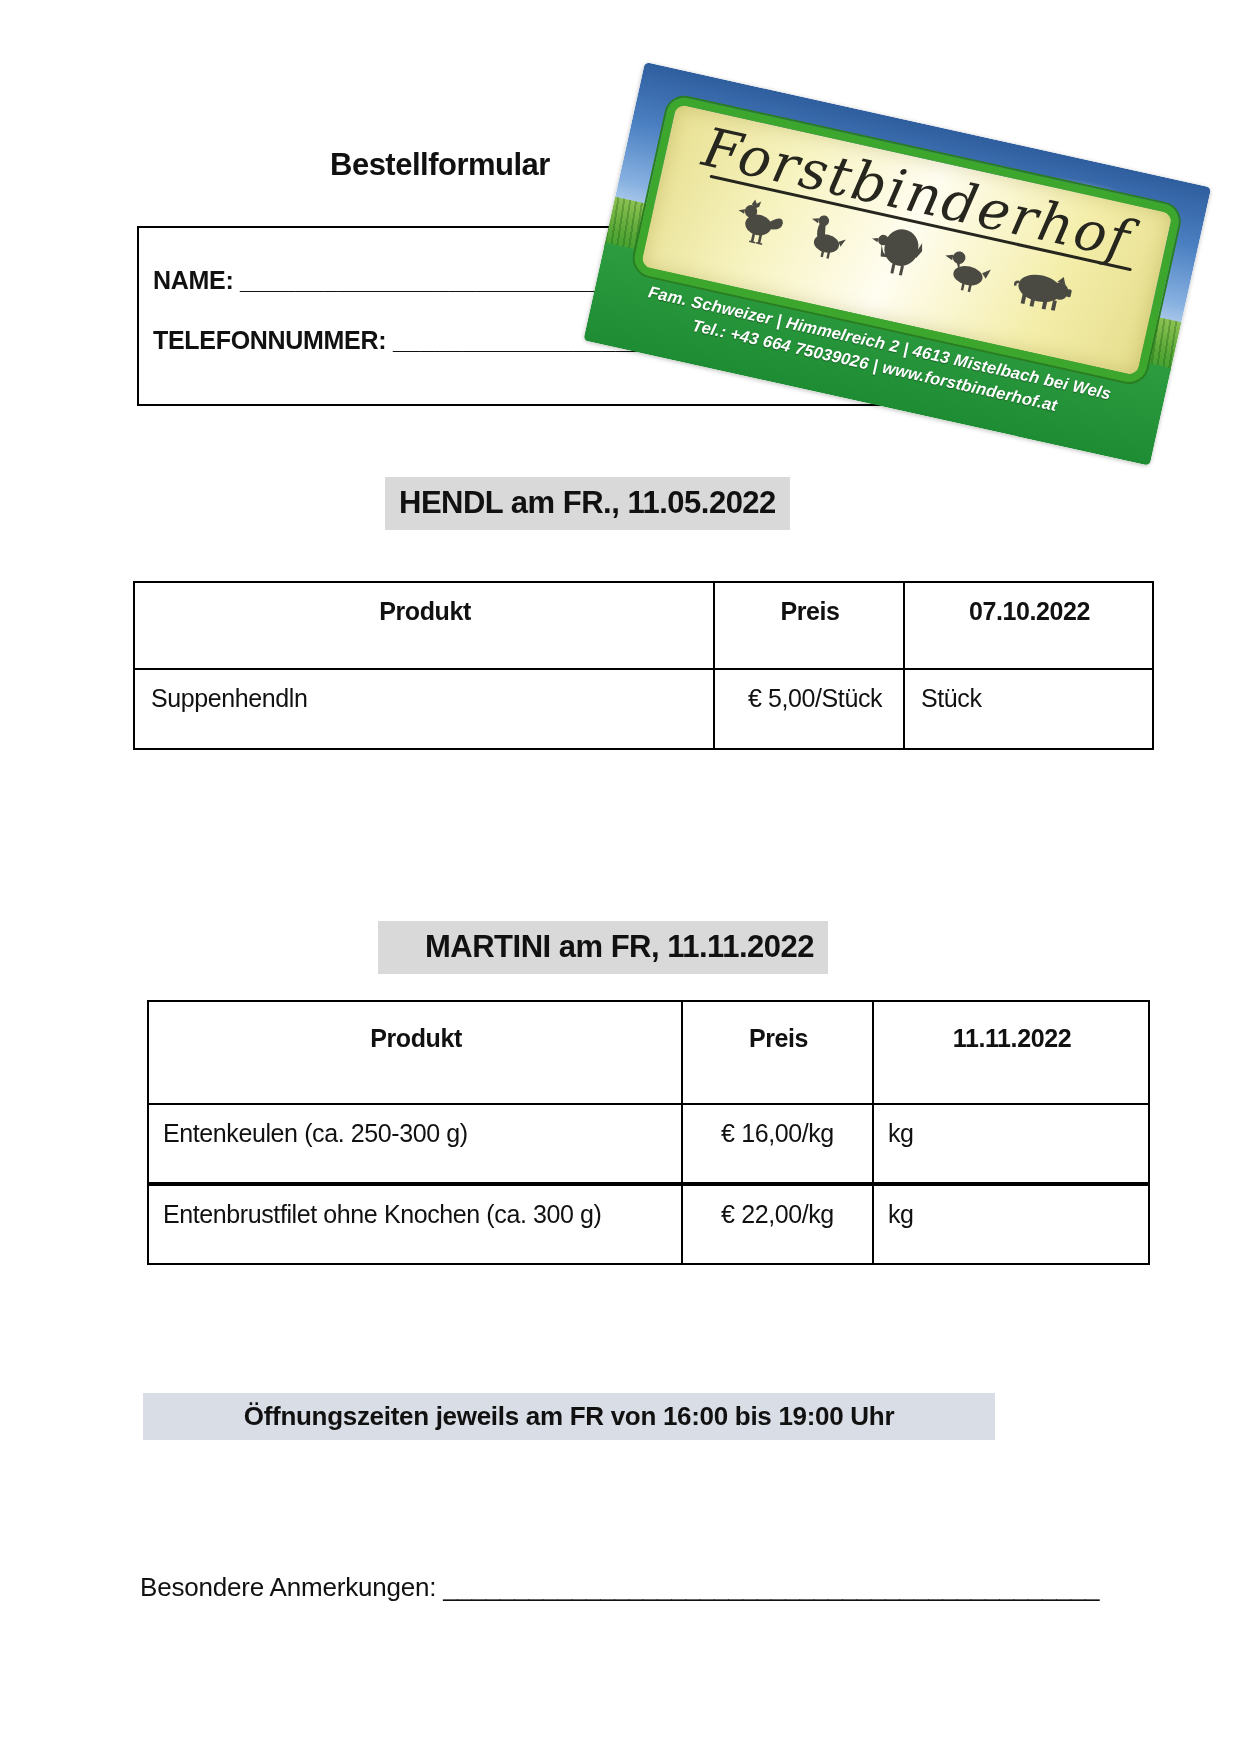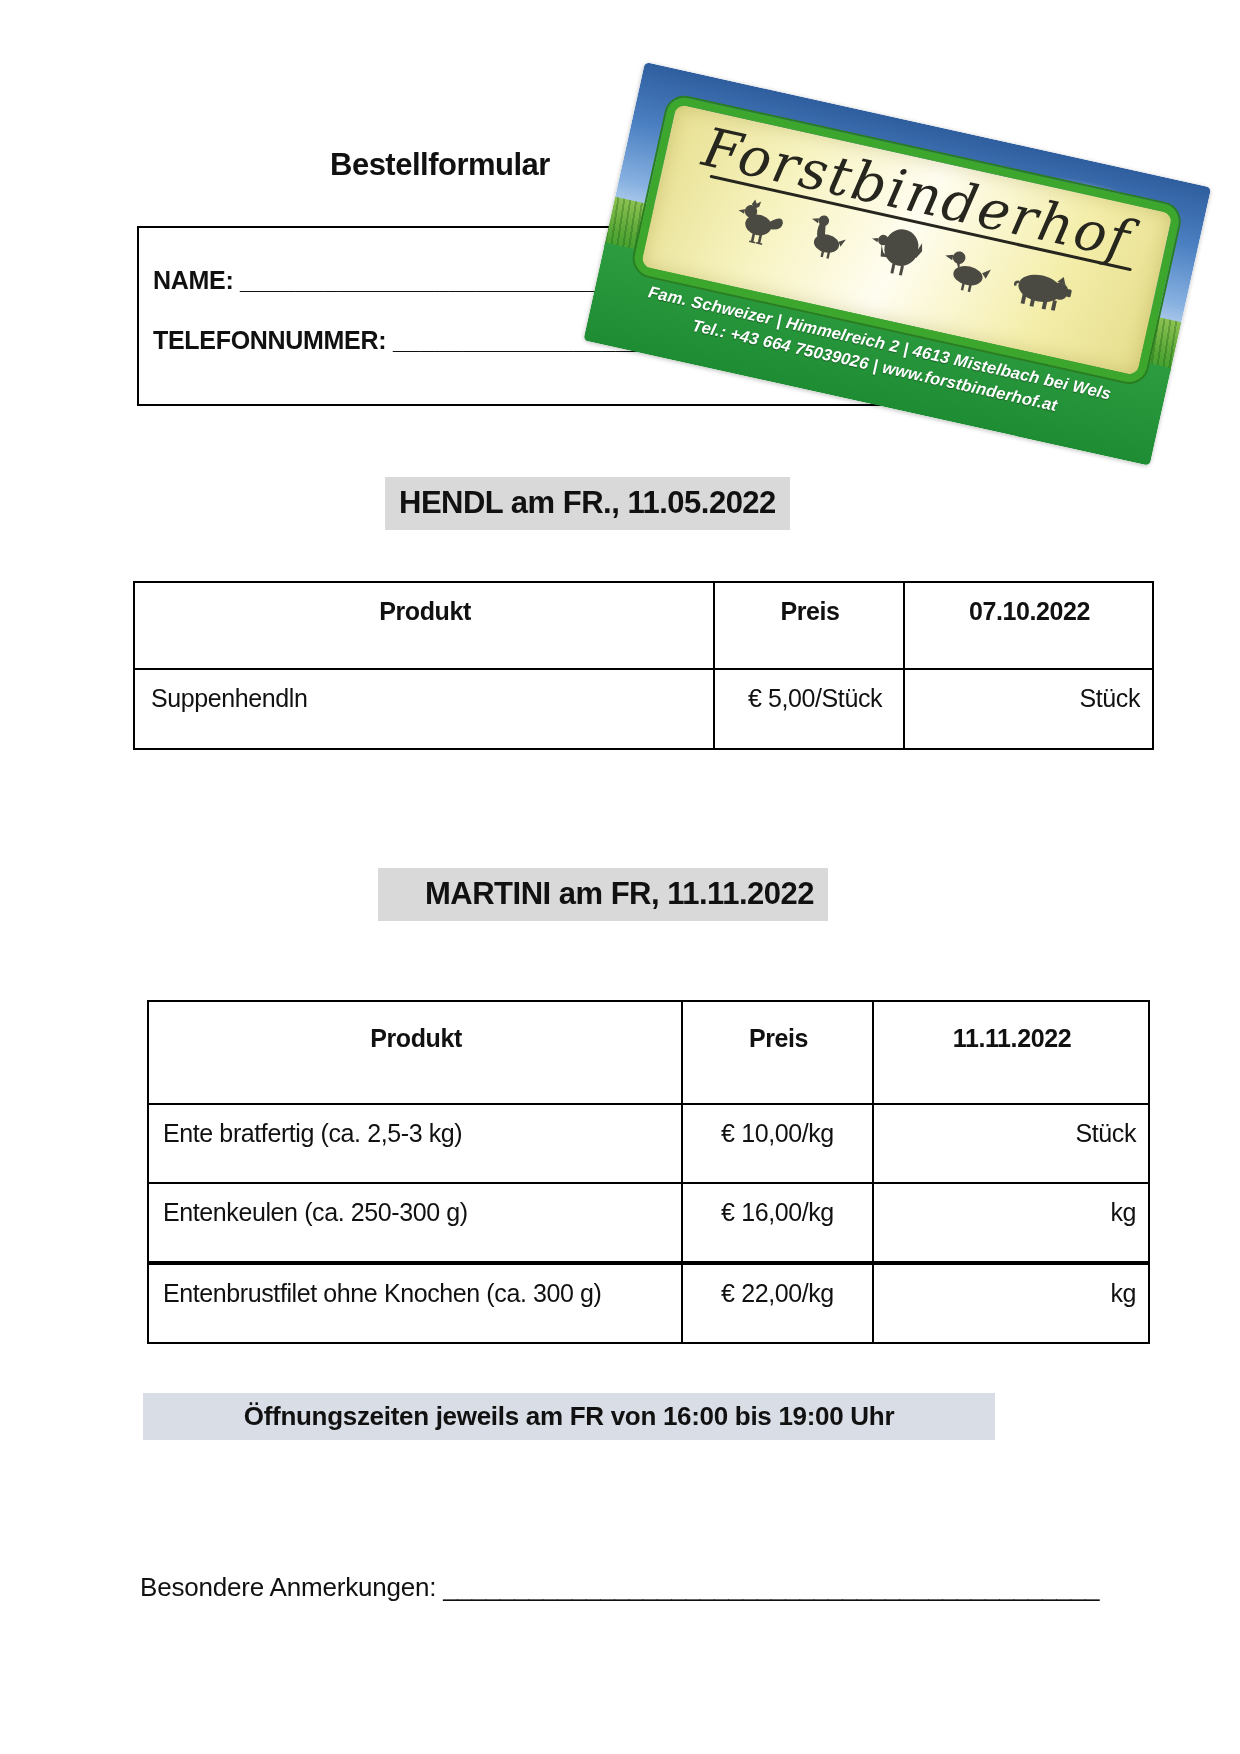--- a/index.html
+++ b/index.html
@@ -45,29 +45,29 @@
   .brand{margin-top:6px;text-align:center;font-family:"DejaVu Serif",serif;font-style:italic;
     font-size:54px;line-height:60px;color:#26261e;letter-spacing:2px;white-space:nowrap;}
   .brand-rule{height:3px;background:#26261e;margin:-4px 28px 0 48px;border-radius:2px;}
   .animals{display:flex;align-items:flex-end;justify-content:center;gap:20px;margin-top:4px;color:#4a4a42;}
   .animals svg{display:block;}
 
   
   .sec-heading{background:#d9d9d9;font-weight:bold;font-size:31px;letter-spacing:-0.5px;
     padding:8px 14px 9px 14px;white-space:nowrap;}
   .h1{left:385px;top:477px;}
-  .h2{left:378px;top:868px;padding-left:47px;}
+  .h2{left:378px;top:921px;padding-left:47px;}
 
   
   table.price{border-collapse:collapse;table-layout:fixed;position:absolute;}
   table.price td{border:2px solid #000;vertical-align:top;font-size:25px;letter-spacing:-0.4px;
     padding:14px 12px 0 14px;overflow:hidden;white-space:nowrap;}
   table.price td.hd{font-weight:bold;text-align:center;}
   table.price td.price-col{text-align:center;padding-left:4px;padding-right:4px;}
-  table.price td.unit-col{text-align:right;padding-right:12px;}
+  table.price td.unit-col{padding-right:12px;}
   .t1{left:133px;top:581px;width:1019px;}
   .t1 tr.hrow td{height:71px;}
   .t1 tr.drow td{height:64px;padding-left:16px;}
   .t2{left:147px;top:1000px;width:1001px;}
   .t2 tr.hrow td{height:79px;padding-top:22px;}
   .t2 tr.drow td{height:63px;}
   .t2 tr.thick td{border-top-width:4px;}
 
   
   .hours-banner{left:143px;top:1393px;width:852px;height:47px;background:#d9dde6;
@@ -196,25 +196,20 @@
       <col style="width:191px">
       <col style="width:276px">
     </colgroup>
   <tbody>
       <tr class="hrow">
     <td class="hd">Produkt</td>
     <td class="hd">Preis</td>
     <td class="hd">11.11.2022</td>
   </tr>
   <tr class="drow">
-    <td>Ente bratfertig (ca. 2,5-3 kg)</td>
-    <td class="price-col">€ 10,00/kg</td>
-    <td class="unit-col">Stück</td>
-  </tr>
-  <tr class="drow">
     <td>Entenkeulen (ca. 250-300 g)</td>
     <td class="price-col">€ 16,00/kg</td>
     <td class="unit-col">kg</td>
   </tr>
   <tr class="drow thick">
     <td>Entenbrustfilet ohne Knochen (ca. 300 g)</td>
     <td class="price-col">€ 22,00/kg</td>
     <td class="unit-col">kg</td>
   </tr>
 </tbody>

